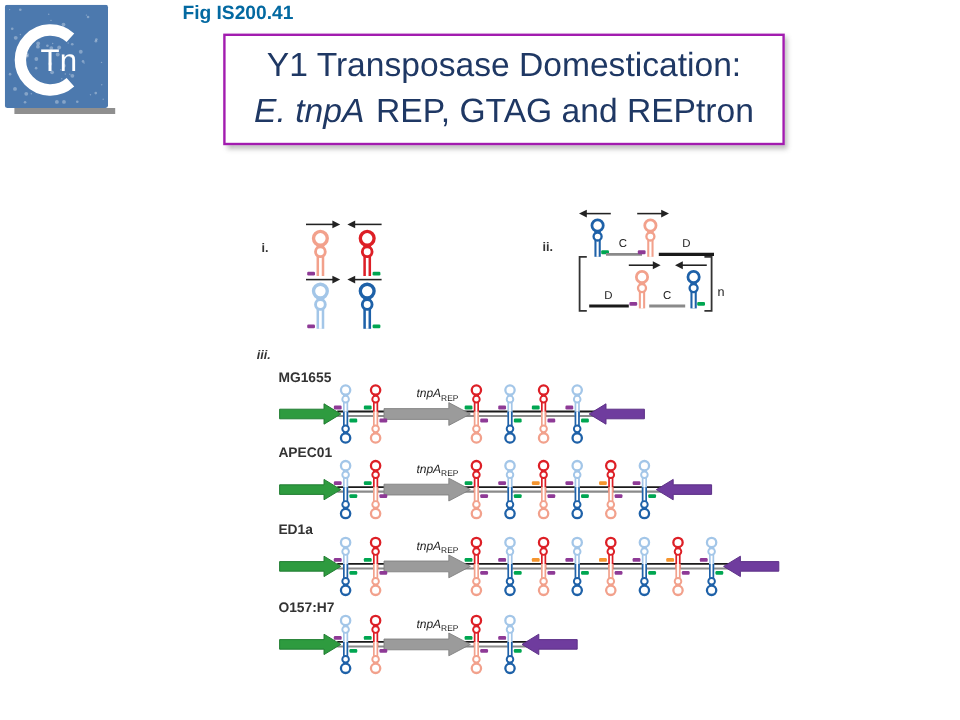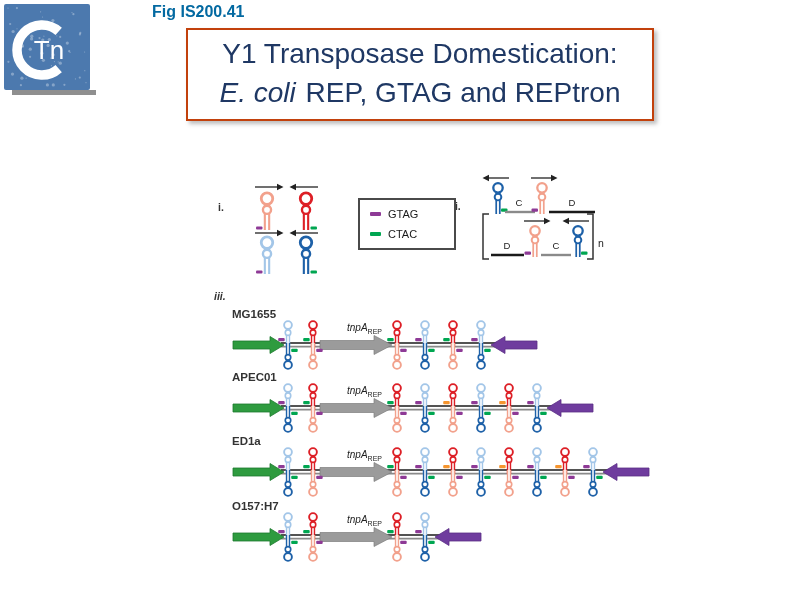--- a/index.html
+++ b/index.html
@@ -1,20 +1,20 @@
 <!DOCTYPE html>
 <html><head>
 <meta charset="utf-8">
 <style>
   html,body{margin:0;padding:0;background:#fff;}
   .slide{position:relative;width:800px;height:600px;background:#ffffff;overflow:hidden;
          font-family:"Liberation Sans",sans-serif;}
   .fig-label{position:absolute;left:112px;top:3px;font-size:16px;font-weight:600;color:#0369a1;margin-left:40px;}
   .title-box{position:absolute;left:186px;top:28px;width:464px;background:#fff;
-             border:2px solid #c2410c;box-shadow:3px 3px 4px rgba(110,110,110,.45);
+             border:2px solid #a21caf;box-shadow:3px 3px 4px rgba(110,110,110,.45);
              text-align:center;color:#1F3864;font-size:28px;line-height:1.38;padding:5px 0 7px 0;}
   .title-box .l2 i{margin-right:2px;}
   .sec-label{position:absolute;font-size:10.5px;font-weight:600;color:#333;}
   #sec-i{left:218px;top:201px;}
   #sec-ii{left:452px;top:200px;}
   #sec-iii{left:214px;top:290px;font-style:italic;}
   .legend{position:absolute;left:358px;top:198px;width:84px;height:48px;border:2px solid #4a4a4a;
           background:#fff;display:flex;flex-direction:column;justify-content:space-evenly;padding-left:10px;}
   .legend-item{display:flex;align-items:center;gap:7px;font-size:11px;color:#1a1a1a;}
   .legend-swatch{width:11px;height:4px;border-radius:1px;background:#888;flex:0 0 auto;}
@@ -88,37 +88,27 @@
         <circle cx="50.4" cy="57.6" r="0.6" fill="#ffffff" opacity="0.32"></circle>
       </g>
     <path d="M 54.7 27.4 A 25 25 0 1 0 54.7 64.6" fill="none" stroke="#ffffff" stroke-width="9.5"></path>
     <text x="45" y="55" font-size="26" fill="#ffffff" text-anchor="middle" font-family="Liberation Sans, sans-serif">Tn</text>
   </svg>
 
   <div class="fig-label">Fig IS200.41</div>
 
   <div class="title-box">
     <div class="l1">Y1 Transposase Domestication:</div>
-    <div class="l2"><i>E. coli</i><span> REP, GTAG and REPtron</span></div>
+    <div class="l2"><i>E. tnpA</i><span> REP, GTAG and REPtron</span></div>
   </div>
 
   <span class="sec-label" id="sec-i">i.</span>
   <span class="sec-label" id="sec-ii">ii.</span>
   <span class="sec-label" id="sec-iii">iii.</span>
 
-  <div class="legend">
-    <div class="legend-item">
-      <span class="legend-swatch" style="background: rgb(142, 58, 150);"></span>
-      <span>GTAG</span>
-    </div>
-    <div class="legend-item">
-      <span class="legend-swatch" style="background: rgb(0, 166, 81);"></span>
-      <span>CTAC</span>
-    </div>
-  </div>
 
   <svg id="diagram" width="800" height="600" viewBox="0 0 800 600">
       <g>
         <g>
           <line x1="255" y1="187" x2="279" y2="187" stroke="#222" stroke-width="1.3"></line>
           <path d="M 283.5 187 L 277 183.7 L 277 190.3 Z" fill="#222"></path>
         </g>
         <g>
           <line x1="267" y1="230" x2="267" y2="204.2" stroke="#F2A18C" stroke-width="6.44"></line>
           <line x1="267" y1="230" x2="267" y2="205.04" stroke="#fff" stroke-width="2.24"></line>

